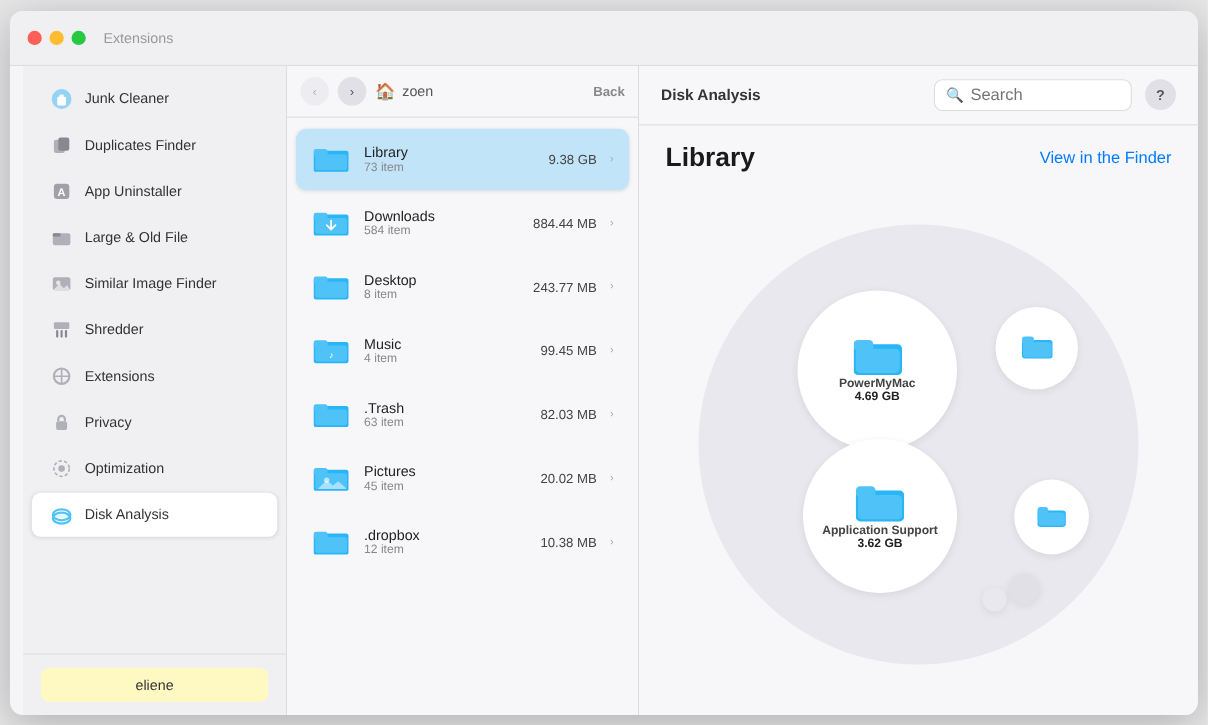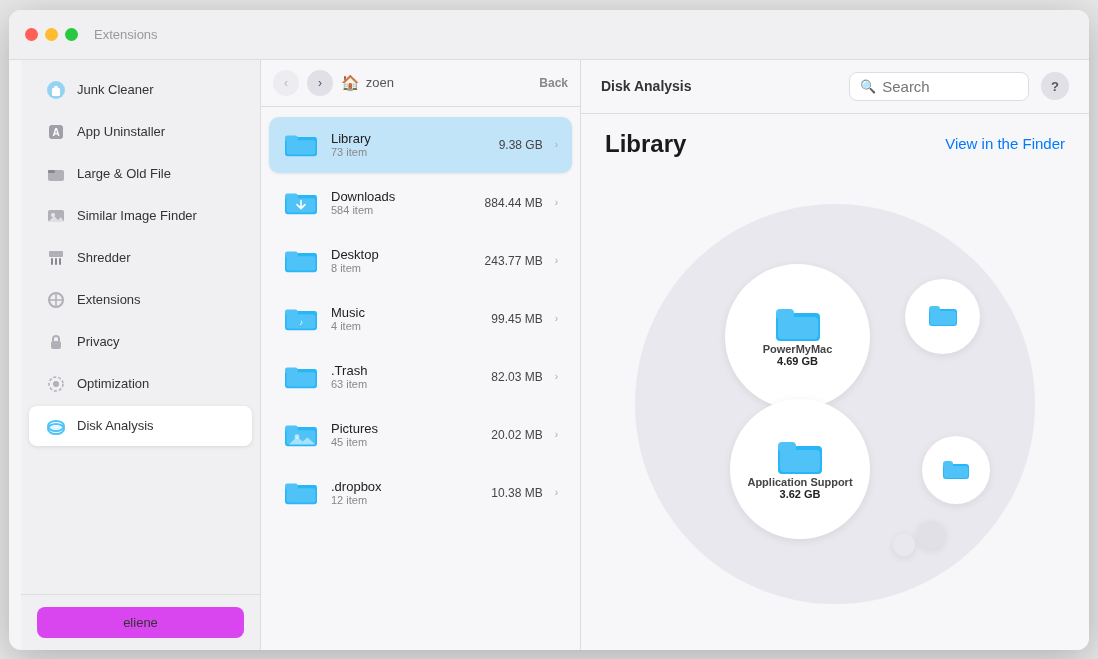--- a/index.html
+++ b/index.html
@@ -101,21 +101,21 @@
       color: #333;
     }
     .sidebar-footer {
       padding: 12px 16px;
       border-top: 1px solid #ddd;
     }
     .user-button {
       display: flex;
       align-items: center;
       justify-content: center;
-      background: #d946ef;
+      background: #fef9c3;
       border-radius: 8px;
       padding: 8px 12px;
       cursor: pointer;
       font-size: 13px;
       font-weight: 500;
       color: #333;
     }
     
     .file-panel {
       width: 320px;
@@ -388,20 +388,29 @@
           <div class="sidebar-item-icon">
             <svg width="20" height="20" viewBox="0 0 20 20">
                 <circle cx="10" cy="10" r="9" fill="#6ec6f5" opacity="0.7"></circle>
                 <rect x="6" y="8" width="8" height="8" rx="1" fill="white"></rect>
                 <rect x="8" y="6" width="4" height="3" rx="1" fill="white" opacity="0.9"></rect>
               </svg>
           </div>
           <span class="sidebar-item-label">Junk Cleaner</span>
         </div>
 
+        <div class="sidebar-item">
+          <div class="sidebar-item-icon">
+            <svg width="20" height="20" viewBox="0 0 20 20">
+                <rect x="3" y="5" width="10" height="12" rx="2" fill="#b0b0b8"></rect>
+                <rect x="7" y="3" width="10" height="12" rx="2" fill="#888890"></rect>
+              </svg>
+          </div>
+          <span class="sidebar-item-label">Duplicates Finder</span>
+        </div>
 
         <div class="sidebar-item">
           <div class="sidebar-item-icon">
             <svg width="20" height="20" viewBox="0 0 20 20">
                 <rect x="3" y="3" width="14" height="14" rx="3" fill="#a0a0a8"></rect>
                 <text x="10" y="14" text-anchor="middle" font-size="10" fill="white" font-weight="bold">A</text>
               </svg>
           </div>
           <span class="sidebar-item-label">App Uninstaller</span>
         </div>

